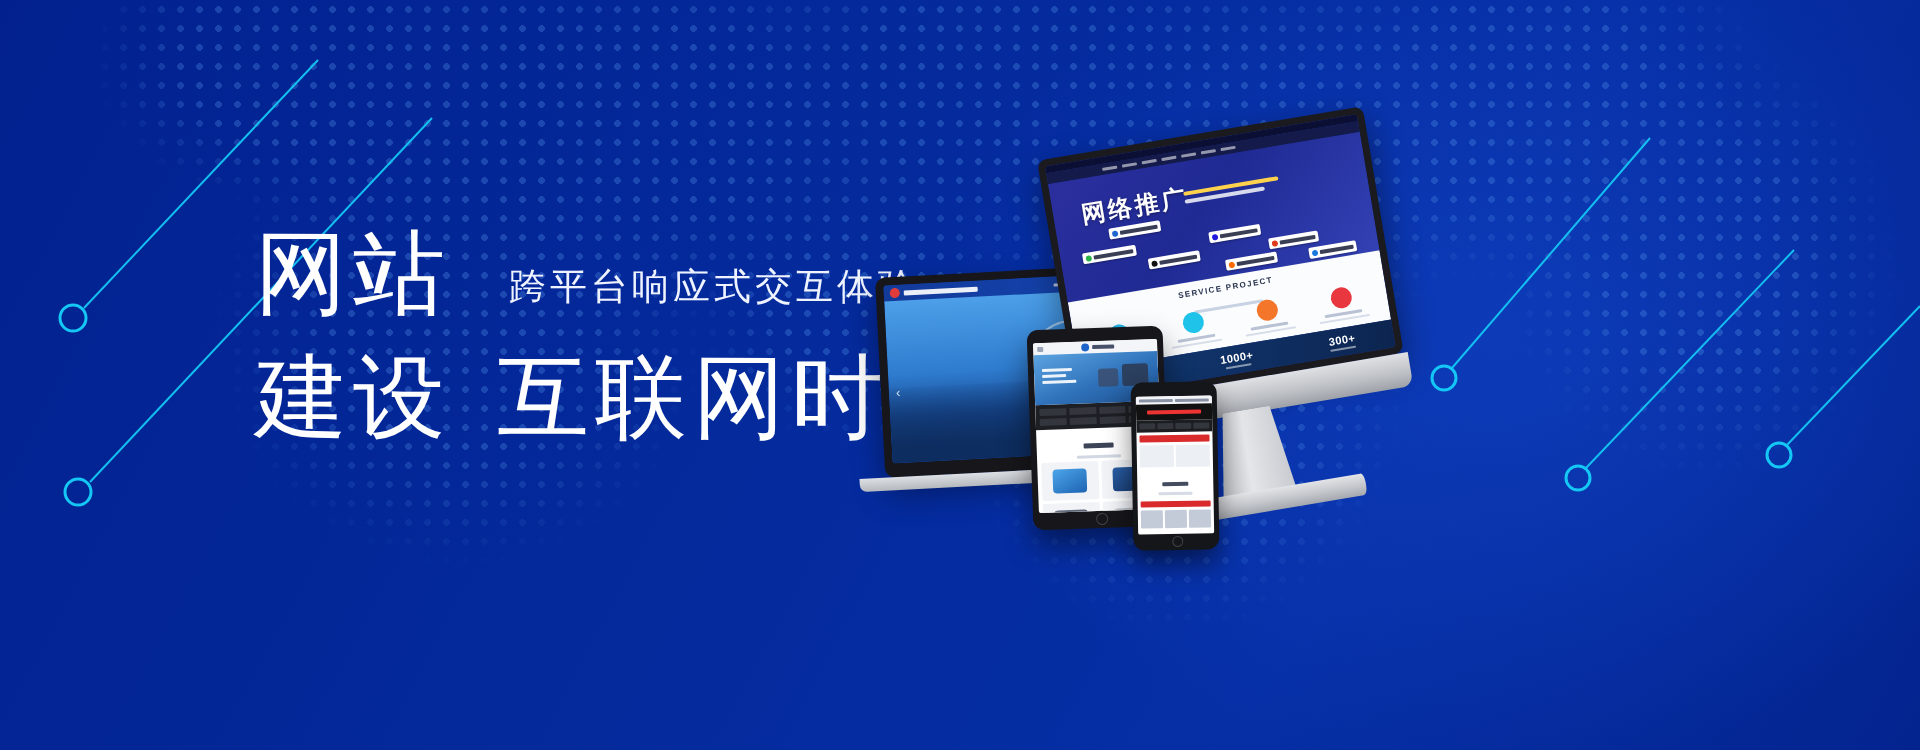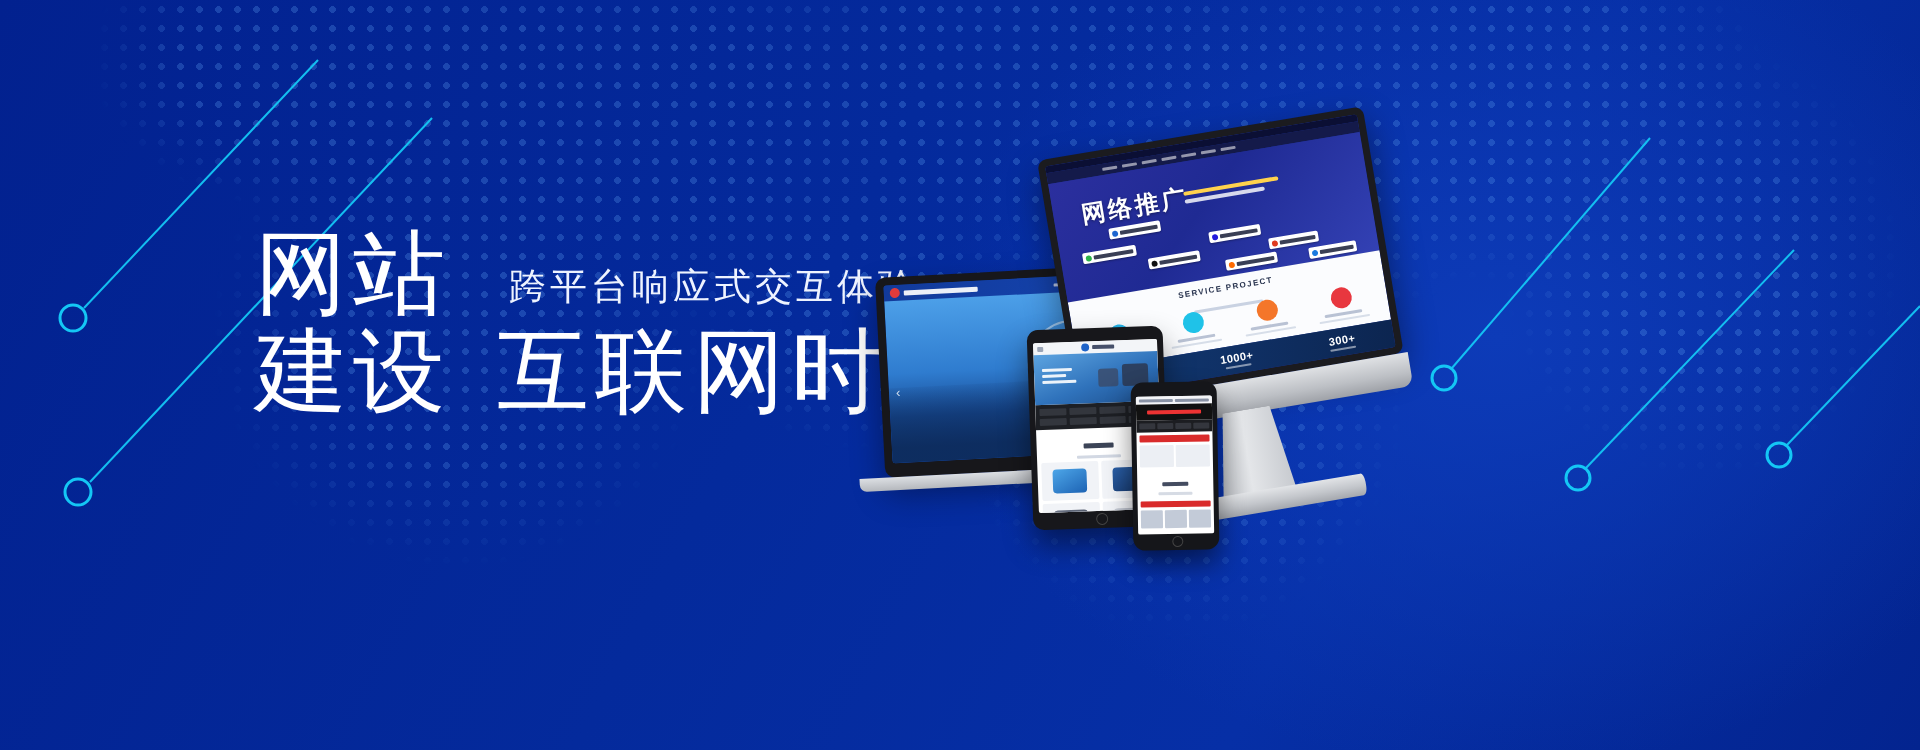--- a/index.html
+++ b/index.html
@@ -53,21 +53,21 @@
   .copy{position:absolute;left:255px;top:225px;width:840px;}
   .row1{display:flex;align-items:baseline;gap:58px;}
   .big{
     color:#ffffff;font-size:92px;line-height:1.06;letter-spacing:6px;
     font-weight:400;white-space:nowrap;
   }
   .sub{
     color:#eef3ff;font-size:37px;letter-spacing:4px;font-weight:400;
     white-space:nowrap;position:relative;top:-6px;
   }
-  .row2{display:flex;align-items:baseline;gap:46px;margin-top:0;}
+  .row2{display:flex;align-items:baseline;gap:46px;margin-top:26px;}
 
   .tagbox{
     margin-top:34px;display:inline-flex;align-items:center;justify-content:center;
     border:2px solid #14c7f5;border-radius:46px;
     padding:13px 40px 15px;
     box-shadow:0 0 14px rgba(20,199,245,.55), inset 0 0 10px rgba(20,199,245,.18);
     width:fit-content;
   }
   .tagbox span{
     color:#ffffff;font-size:38px;letter-spacing:9px;white-space:nowrap;font-weight:400;

